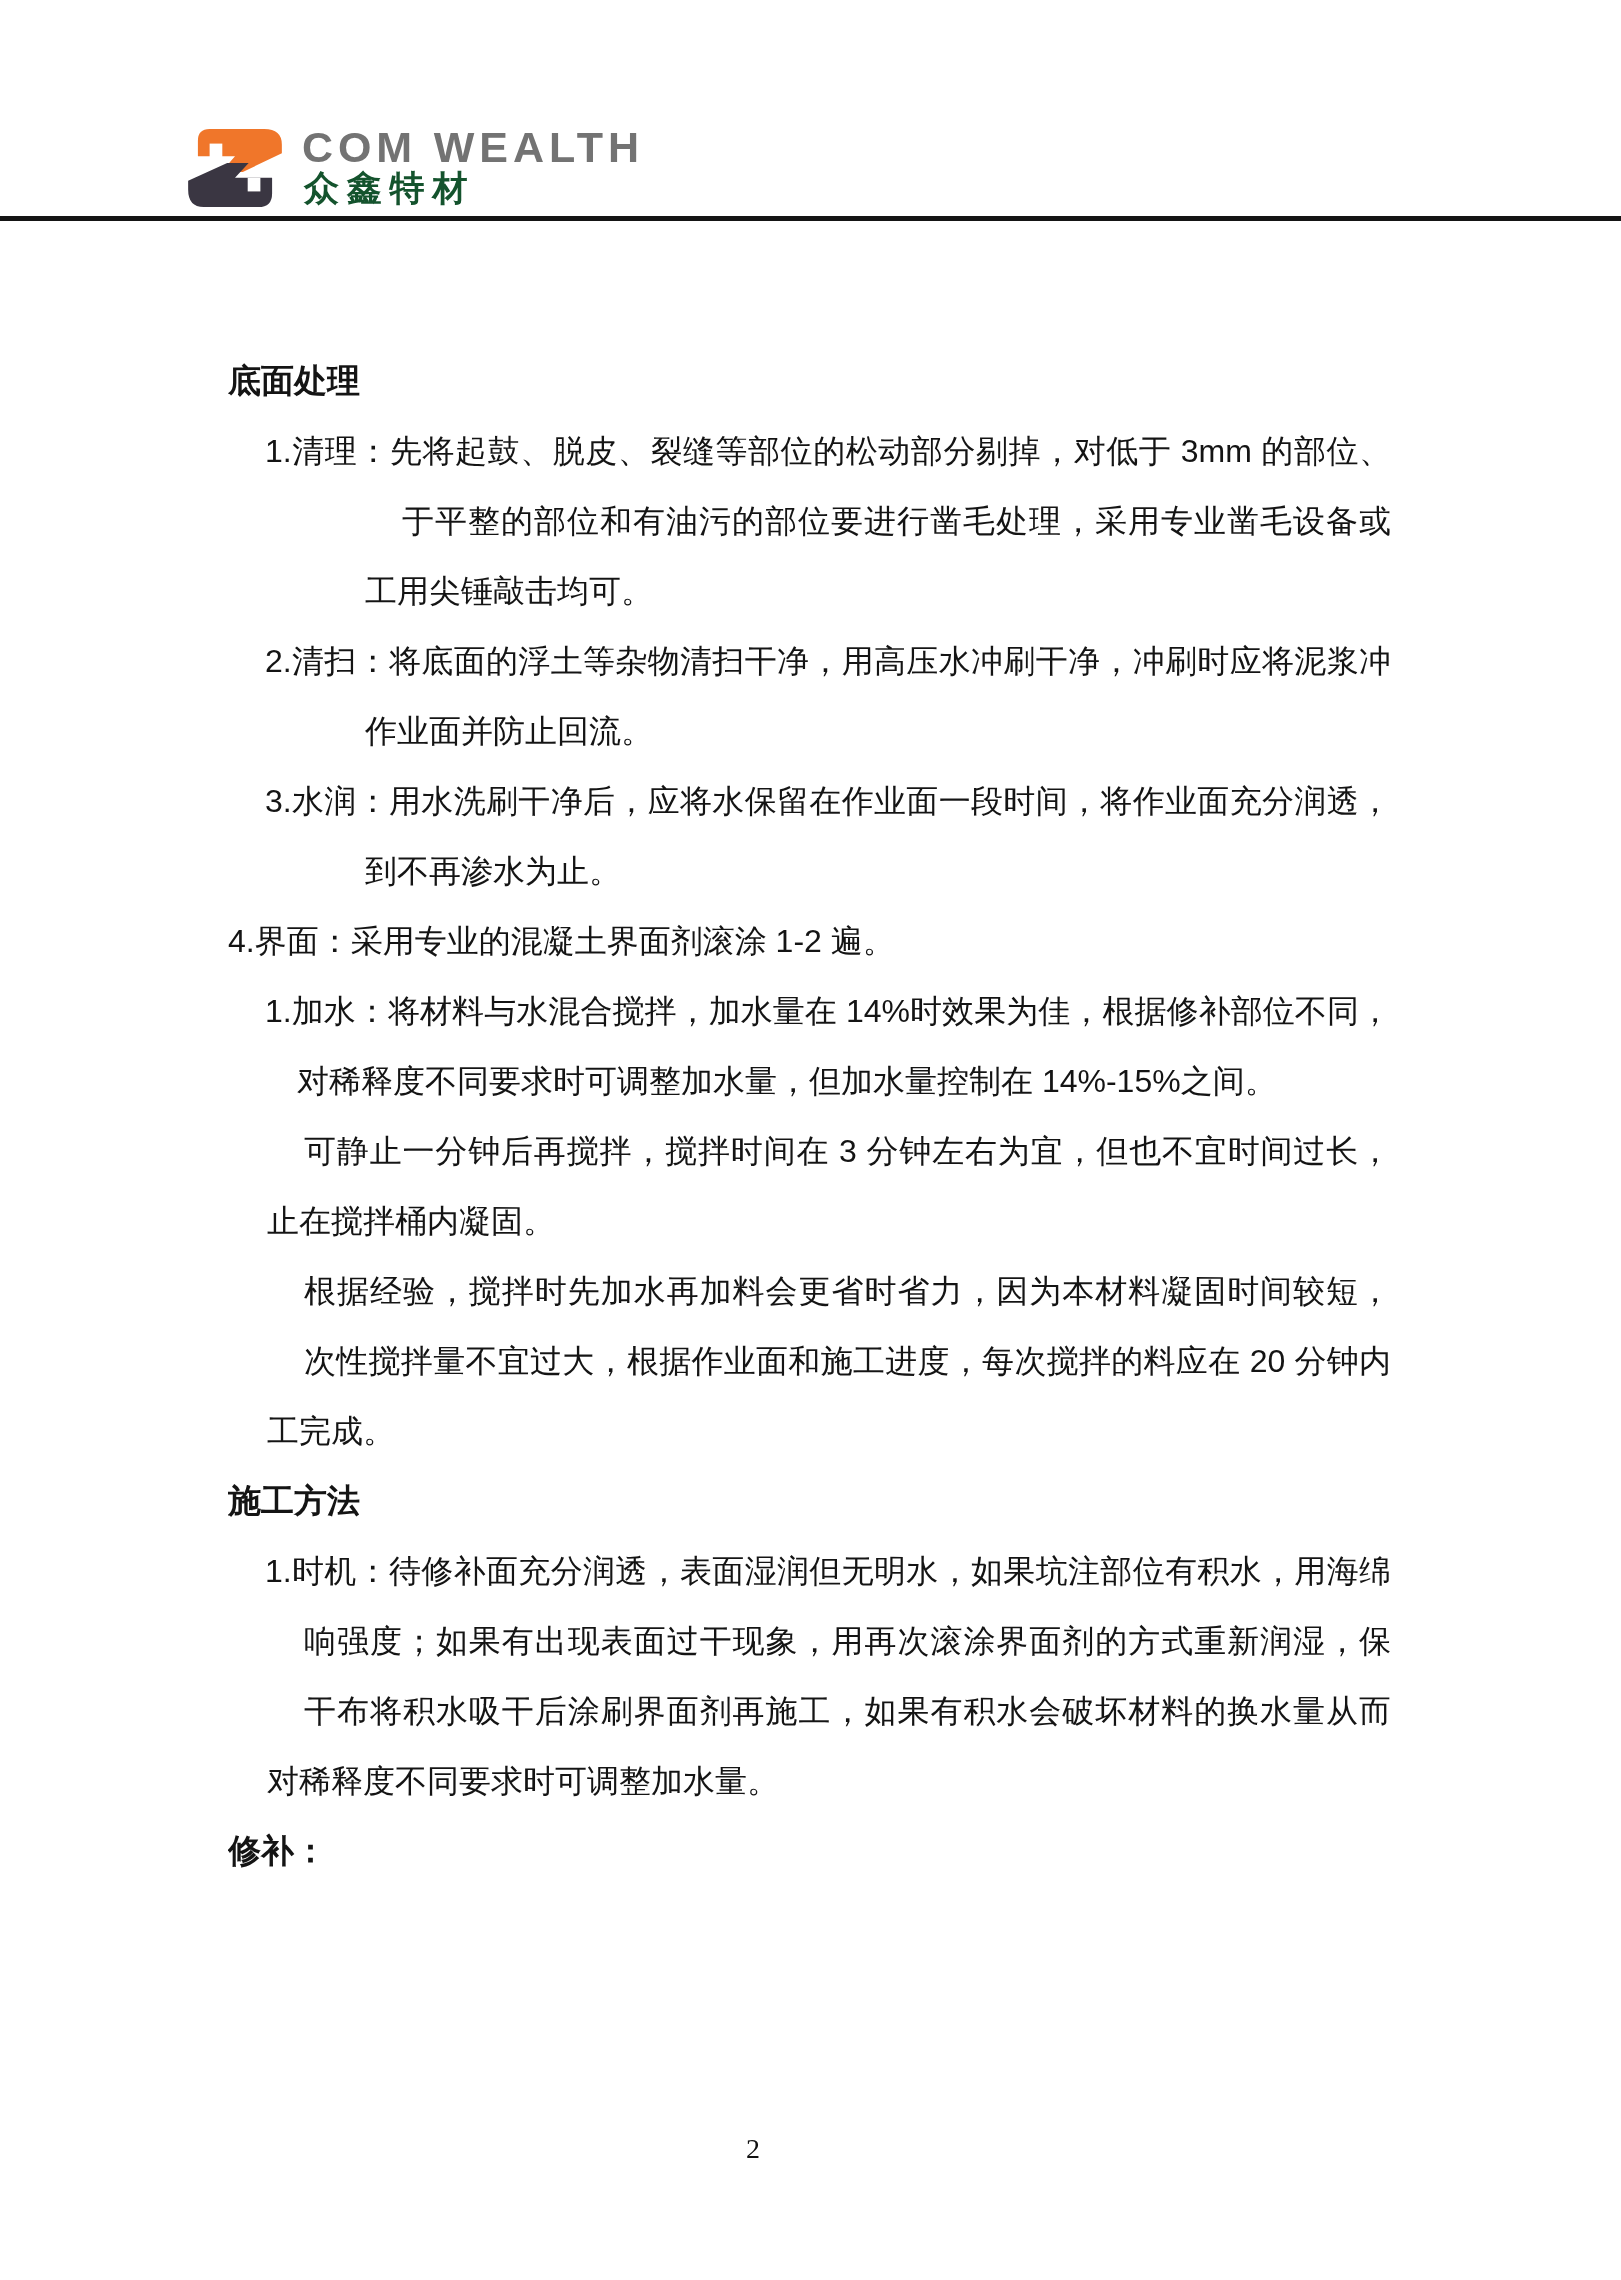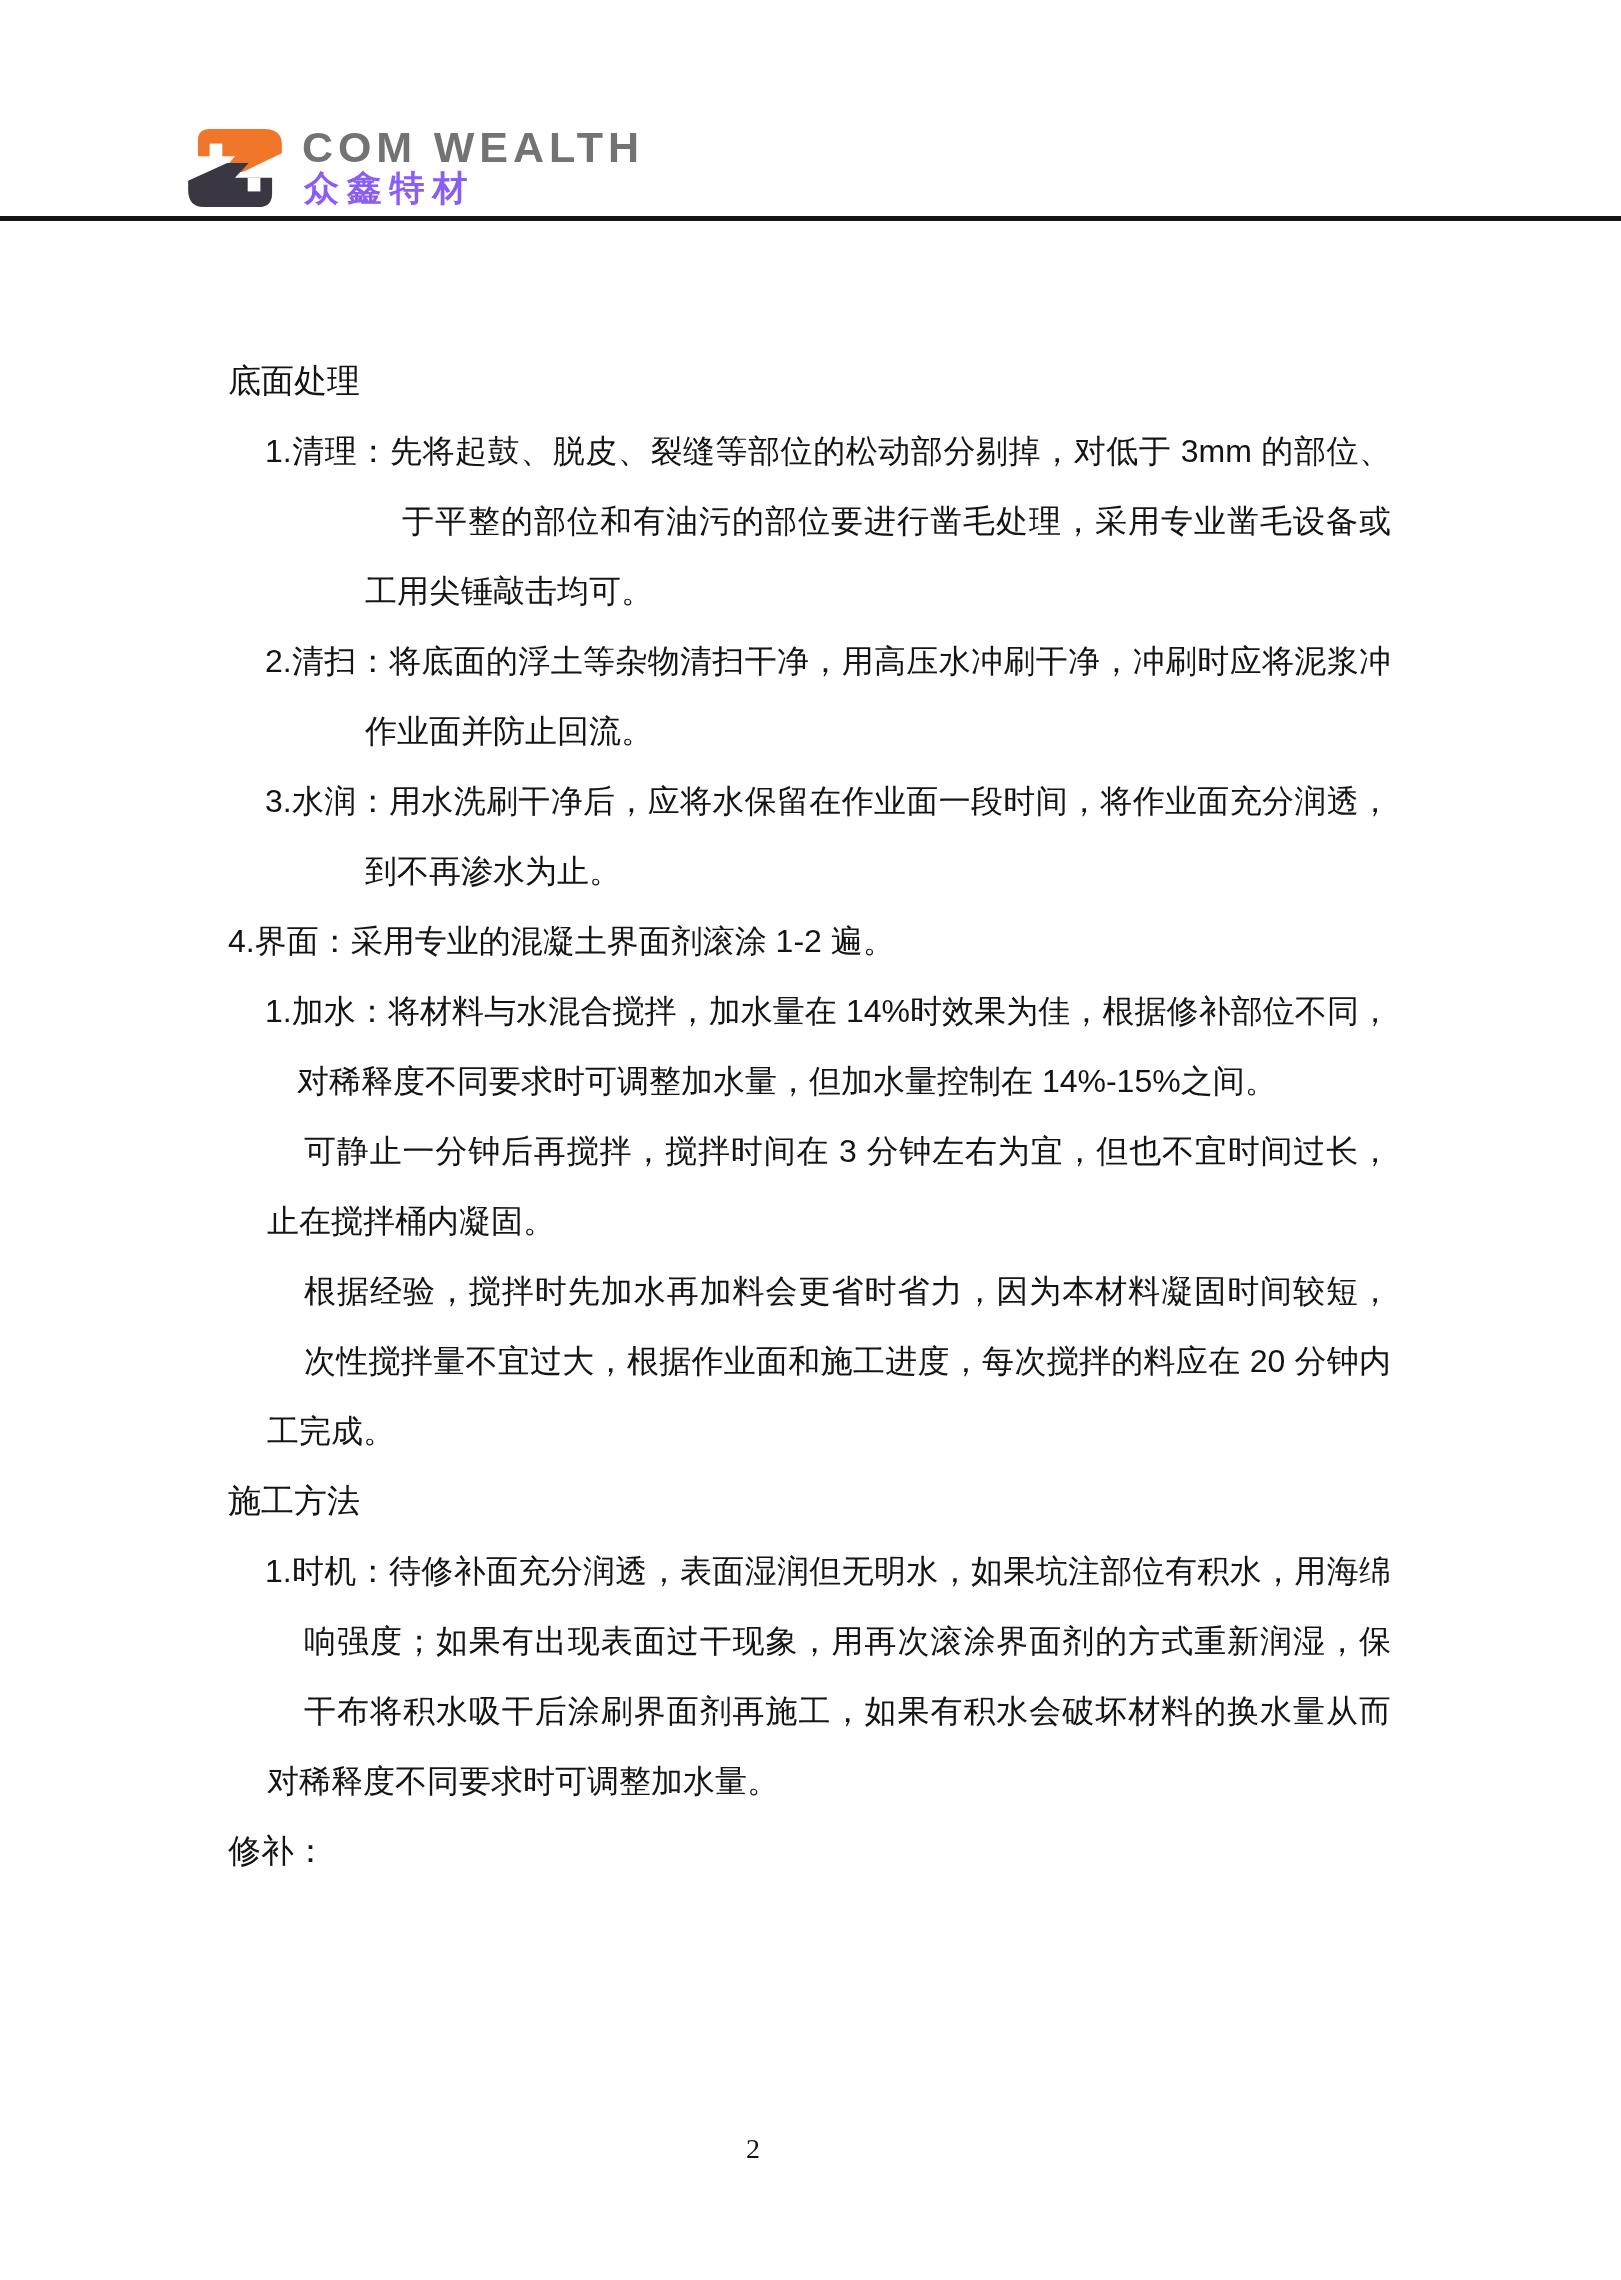--- a/index.html
+++ b/index.html
@@ -12,32 +12,32 @@
   .header{position:absolute;left:0;top:0;width:1621px;height:218px;background:#ffffff;}
   .logo-mark{position:absolute;left:184px;top:127px;width:102px;height:82px;}
   .brand-en{
     position:absolute;left:302px;top:123px;
     font-size:43px;font-weight:800;letter-spacing:4.9px;
     color:#737373;white-space:nowrap;
   }
   .brand-cn{
     position:absolute;left:304px;top:165px;
     font-size:35px;font-weight:700;letter-spacing:7.8px;
-    color:#8b5cf6;white-space:nowrap;
+    color:#14532d;white-space:nowrap;
   }
   .rule{position:absolute;left:0;top:216px;width:1621px;height:4.9px;background:#151515;}
   
   .content{
     position:absolute;left:228px;top:346px;width:1163px;
   }
   .ln{
     height:70px;line-height:70px;font-size:32px;
     white-space:nowrap;overflow:hidden;
   }
-  .ln.b{font-weight:400;font-size:33px;}
+  .ln.b{font-weight:700;font-size:33px;}
   .ln.j{white-space:normal;text-align:justify;text-align-last:justify;margin-left:37px;}
   .i40{padding-left:39px;}
   .i70{padding-left:69px;}
   .i140{padding-left:137px;}
   
   .page-num{
     position:absolute;left:753px;top:2133px;transform:translateX(-50%);
     font-family:"Liberation Serif","DejaVu Serif",serif;
     font-size:28px;color:#111;
   }

